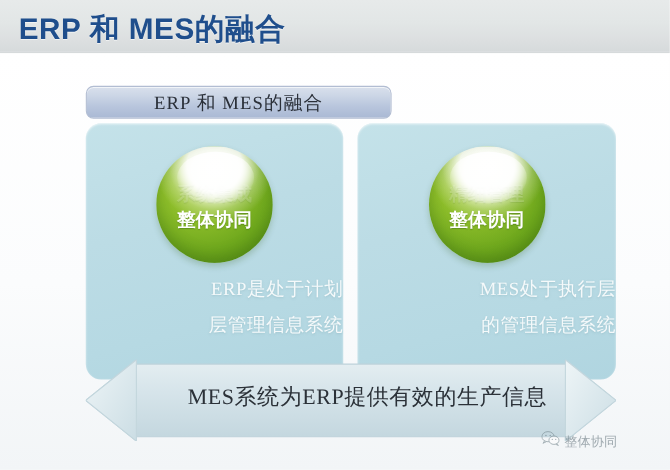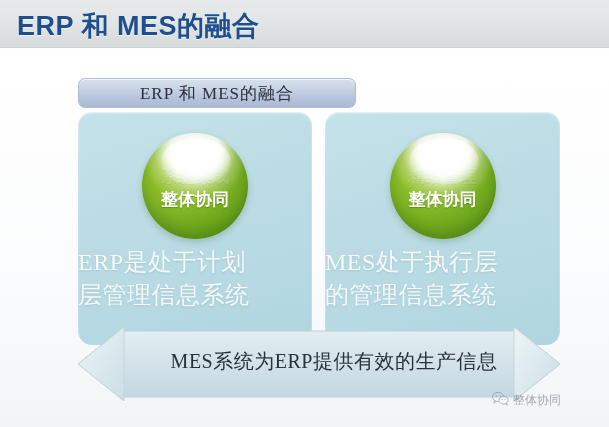--- a/index.html
+++ b/index.html
@@ -89,23 +89,23 @@
   .sphere-glare{
     position:absolute;left:18%;top:5%;width:66%;height:44%;
     border-radius:50%;
     background:radial-gradient(ellipse at 50% 35%, rgba(255,255,255,.97) 0%, rgba(255,255,255,.9) 45%, rgba(255,255,255,.0) 78%);
     pointer-events:none;
   }
 
   
   .card-text{
     position:absolute;left:0;right:0;top:134px;
-    text-align:left;
+    text-align:right;
     font-family:"Liberation Serif",serif;
-    font-size:24px;line-height:33px;
+    font-size:17px;line-height:33px;
     color:rgba(255,255,255,.88);
     text-shadow:0 1px 2px rgba(120,160,170,.35);
     letter-spacing:.5px;
   }
   .card-text div{white-space:nowrap;}
 
   
   .banner{
     position:absolute;left:78px;top:327px;width:482px;height:74px;
   }

